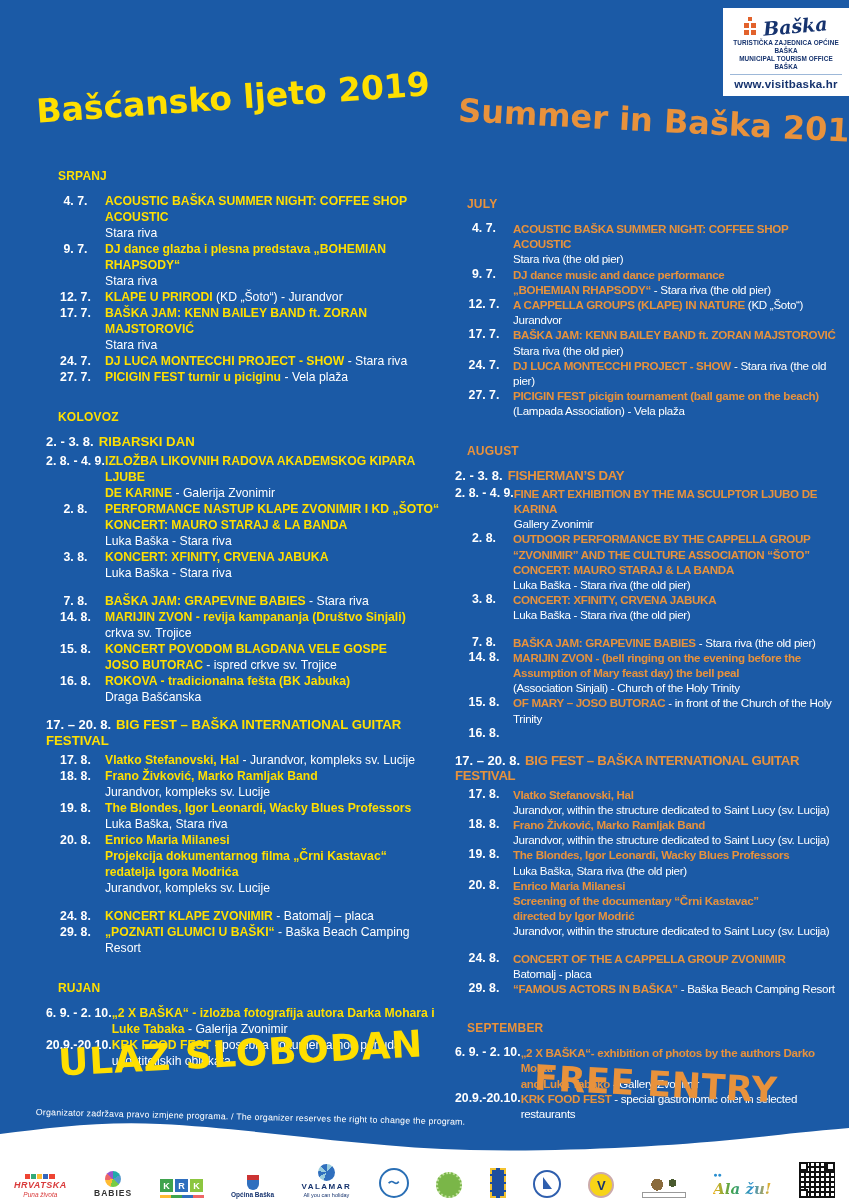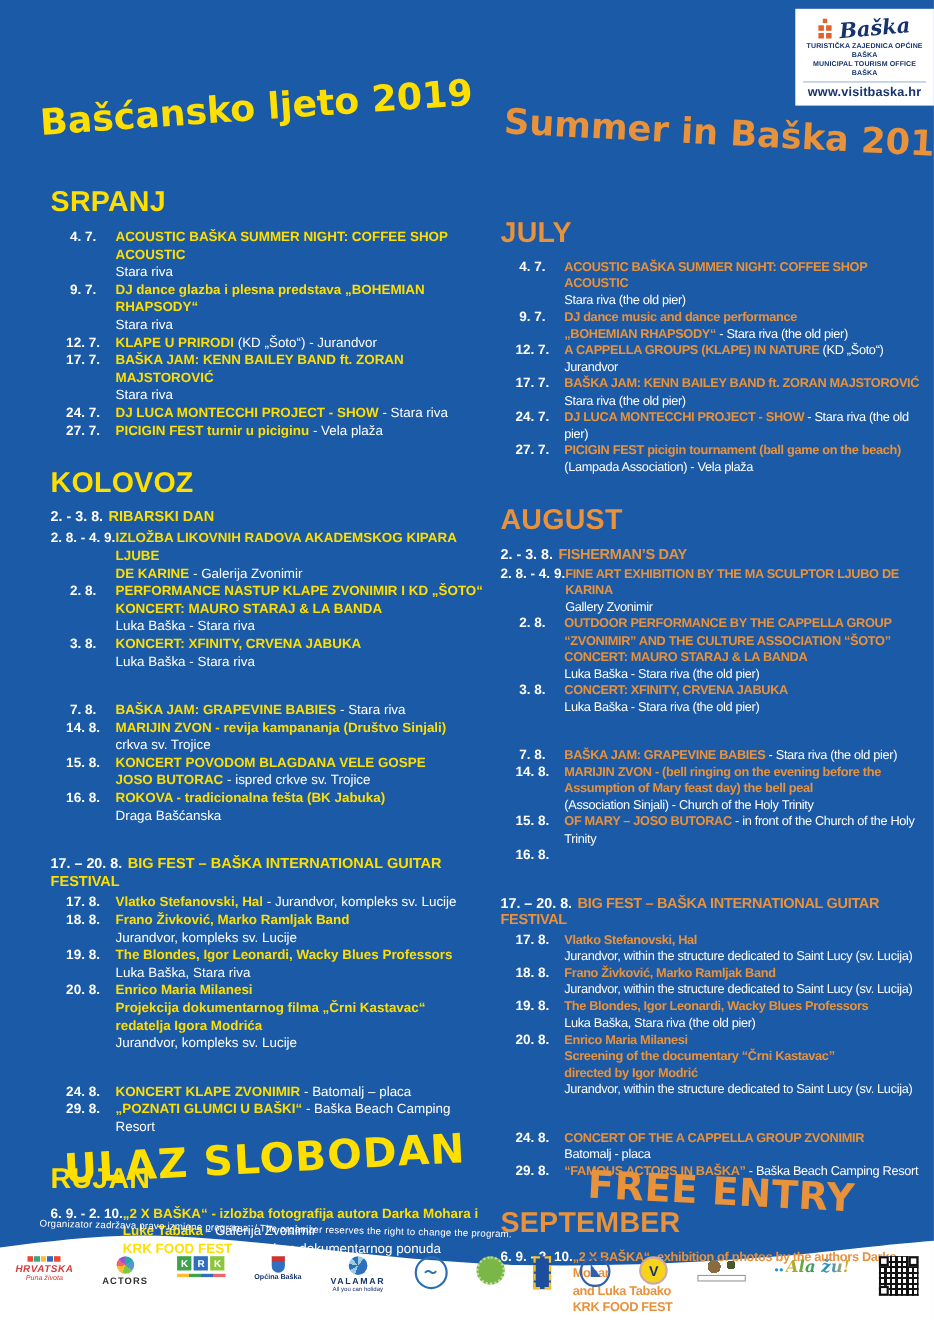--- a/index.html
+++ b/index.html
@@ -37,49 +37,49 @@
   
   .title{position:absolute;font-family:"DejaVu Sans",sans-serif;font-weight:bold;white-space:nowrap;}
   .title-left{left:36px;top:78px;font-size:33px;color:var(--yellow);transform:rotate(-4deg);}
   .title-right{left:458px;top:102px;font-size:32px;color:var(--orange);transform:rotate(3deg);}
 
   
   .col{position:absolute;color:#fff;}
   .col-left{left:46px;top:170px;width:396px;font-size:12.2px;line-height:16px;}
   .col-right{left:455px;top:198px;width:390px;font-size:11.6px;line-height:15.2px;letter-spacing:-.3px;}
   .month-section{margin-bottom:26px;}
-  .month-header{font-weight:bold;font-size:26px;line-height:1;margin:0 0 11px;letter-spacing:.2px;}
+  .month-header{font-weight:bold;font-size:12px;line-height:1;margin:0 12px 11px;letter-spacing:.2px;}
   .col-left .month-header{color:var(--yellow);}
   .col-right .month-header{color:var(--orange);}
   .event{display:flex;align-items:flex-start;}
   .event .date{flex:0 0 59px;font-weight:bold;color:#fff;white-space:nowrap;font-size:12.3px;letter-spacing:0;text-align:center;}
   .col-right .event .date{flex-basis:58px;}
   .event .lines{flex:1;min-width:0;}
   .seg.em{font-weight:bold;}
   .col-left .seg.em{color:var(--yellow);}
   .col-right .seg.em{color:var(--orange);}
   .seg.plain{color:#fff;font-weight:normal;}
   .event.banner{display:block;font-size:13.2px;margin:9px 0 3px;}
   .event.banner .date{display:inline;margin-right:5px;font-size:13px;}
   .event.banner .lines,.event.banner .line{display:inline;}
-  .event.gapped{margin-top:28px;}
+  .event.gapped{margin-top:12px;}
 
   
   .big-text{position:absolute;font-family:"DejaVu Sans",sans-serif;font-weight:bold;white-space:nowrap;}
   .ulaz{left:58px;top:1032px;font-size:37px;color:var(--yellow);transform:rotate(-3deg);letter-spacing:1px;}
   .free{left:534px;top:1064px;font-size:35px;color:var(--orange);transform:rotate(3deg);letter-spacing:.5px;}
   .disclaimer{
     position:absolute;left:36px;top:1107px;width:660px;color:#fff;
     font-size:8.8px;transform:rotate(1.3deg);transform-origin:left top;letter-spacing:.2px;
   }
 
   
   .logos{
     position:absolute;left:0;right:0;bottom:2px;height:56px;
-    display:flex;align-items:flex-start;justify-content:space-between;padding:0 14px;
+    display:flex;align-items:flex-end;justify-content:space-between;padding:0 14px;
   }
   .logo{display:flex;flex-direction:column;align-items:center;justify-content:center;gap:1px;}
   .cro-squares{width:30px;height:5px;background:
     linear-gradient(90deg,#e43 0 5px,#fff 5px 6px,#3a7 6px 11px,#fff 11px 12px,#fb3 12px 17px,#fff 17px 18px,#36b 18px 23px,#fff 23px 24px,#e43 24px 29px);}
   .cro-title{font-size:9px;font-weight:bold;color:#d93a3a;font-style:italic;letter-spacing:.5px;}
   .cro-sub{font-size:6.5px;color:#d93a3a;font-style:italic;}
   .pinwheel{width:16px;height:16px;border-radius:50%;
     background:conic-gradient(#2aa 0 60deg,#59c 60deg 130deg,#7c4 130deg 200deg,#fb3 200deg 260deg,#e66 260deg 310deg,#95c 310deg 360deg);}
   .kv-title{font-size:8.5px;font-weight:bold;color:#333;letter-spacing:1px;}
   .krk-tiles{display:flex;gap:2px;}
@@ -99,21 +99,21 @@
   .green-circle{width:26px;height:26px;border-radius:50%;background:#7ab648;border:2px dotted #bfe09a;box-sizing:border-box;}
   .crest{width:16px;height:30px;background:#1d4e9e;border:2px dashed #f2c230;box-sizing:border-box;}
   .sail-circle{width:28px;height:28px;border-radius:50%;border:2px solid #2f5fae;box-sizing:border-box;position:relative;}
   .sail{position:absolute;left:8px;top:5px;width:0;height:0;border-left:9px solid #2f5fae;border-top:12px solid transparent;}
   .v-circle{width:26px;height:26px;border-radius:50%;background:#f7d417;color:var(--navy);
     display:flex;align-items:center;justify-content:center;font-weight:bold;font-size:13px;border:2px solid #caa;box-sizing:border-box;}
   .animal-art{width:34px;height:16px;background:
     radial-gradient(circle at 30% 60%,#8a6b3d 0 6px,transparent 6px),
     radial-gradient(circle at 75% 50%,#4a5a2f 0 4px,transparent 4px);}
   .animal-bar{width:44px;height:6px;border:1px solid #999;font-size:4px;color:#777;box-sizing:border-box;}
-  .alazu-row{display:flex;align-items:baseline;gap:2px;}
+  .alazu-row{display:flex;align-items:baseline;gap:2px;flex-direction:column;}
   .dots{font-size:7px;color:#2a8fd0;}
   .alazu-text{
     font-family:"DejaVu Serif",serif;font-style:italic;font-weight:bold;font-size:15px;
     background:linear-gradient(90deg,#f2b21d,#3fa34d,#2a8fd0,#f2b21d);
     -webkit-background-clip:text;background-clip:text;color:transparent;
   }
   .qr{width:36px;height:36px;position:relative;background:
     repeating-linear-gradient(0deg,#111 0 2px,transparent 2px 5px),
     repeating-linear-gradient(90deg,#111 0 2px,#fff 2px 5px);}
   .qr i{position:absolute;width:9px;height:9px;border:2px solid #111;background:#fff;box-sizing:border-box;}
@@ -468,21 +468,21 @@
   <div class="disclaimer">Organizator zadržava pravo izmjene programa. / The organizer reserves the right to change the program.</div>
 
   <div class="logos">
     <div class="logo">
       <div class="cro-squares"></div>
       <div class="cro-title">HRVATSKA</div>
       <div class="cro-sub">Puna života</div>
     </div>
     <div class="logo">
       <span class="pinwheel"></span>
-      <span class="kv-title">ACTORS</span>
+      <span class="kv-title">BABIES</span>
     </div>
     <div class="logo">
       <div class="krk-tiles">
         <span class="tile t1">K</span>
         <span class="tile t2">R</span>
         <span class="tile t3">K</span>
       </div>
       <div class="krk-bar"></div>
     </div>
     <div class="logo">

